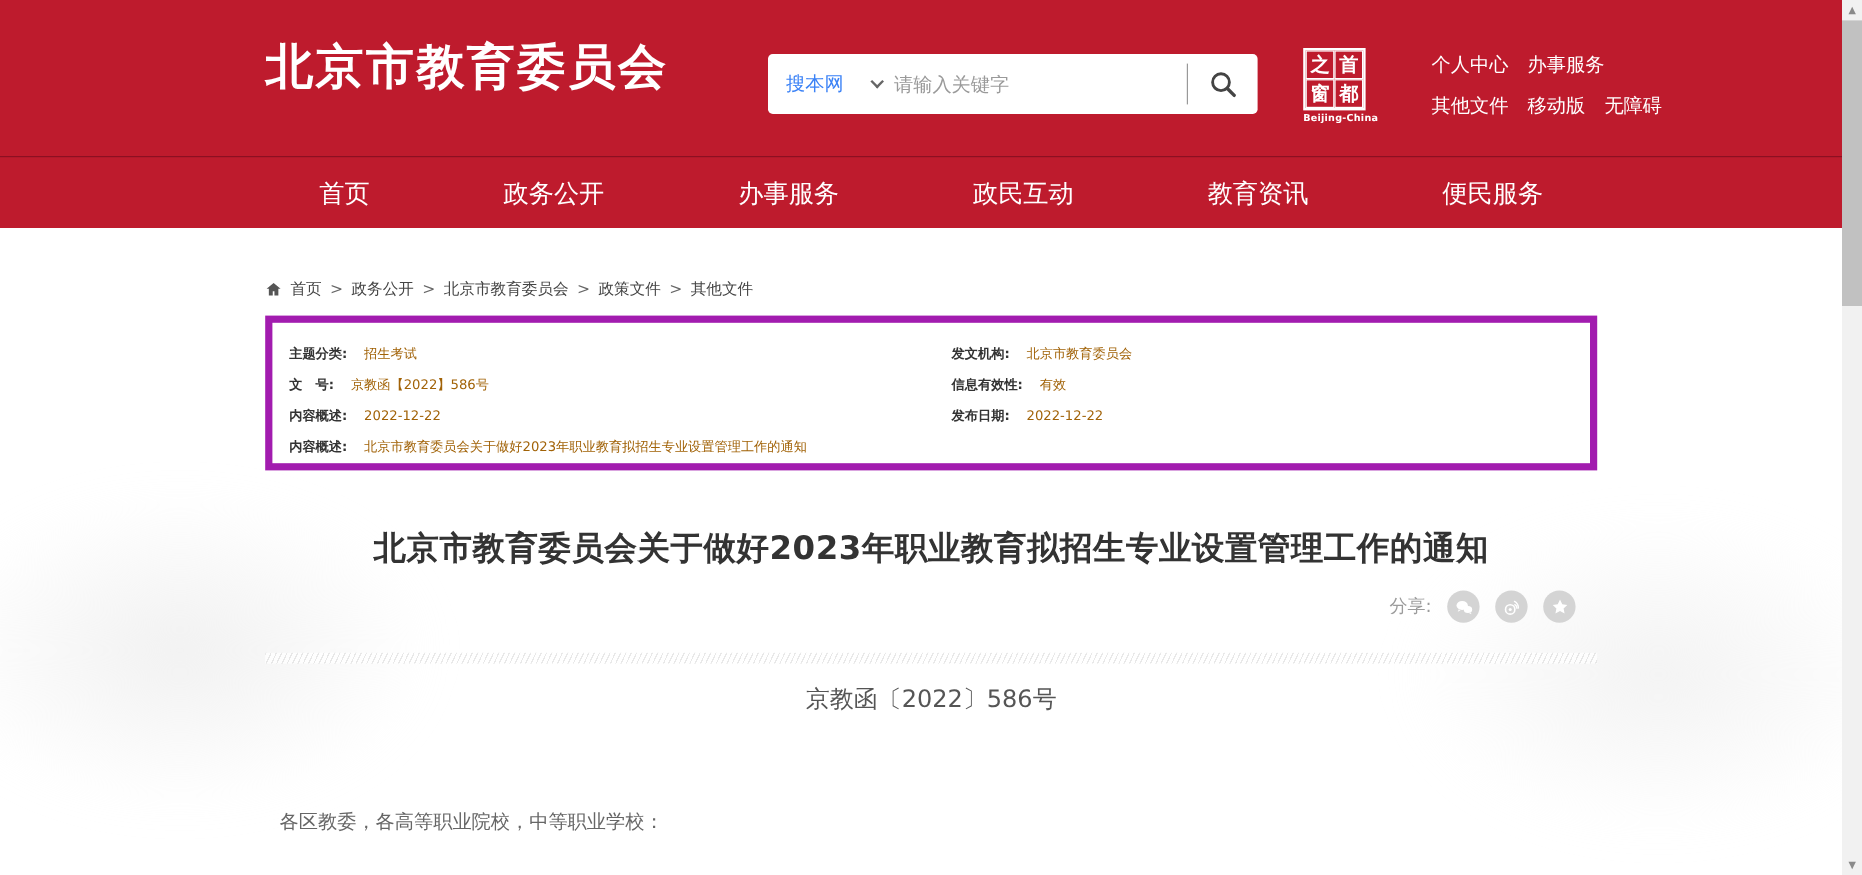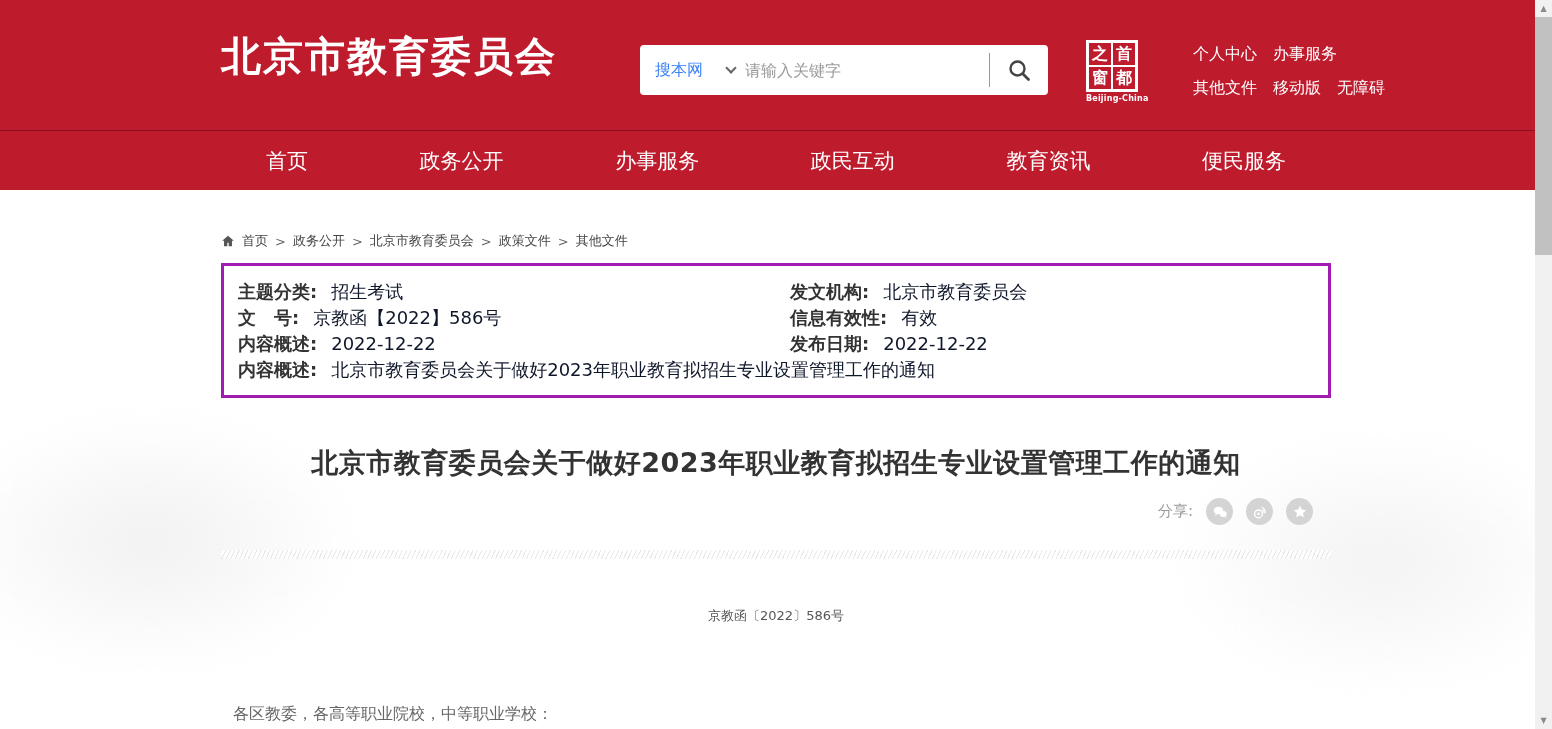--- a/index.html
+++ b/index.html
@@ -54,42 +54,42 @@
               background:radial-gradient(ellipse at center,#f1f1f1 0%,rgba(255,255,255,0) 70%); }
   .wm-right { right:-40px; top:200px; width:420px; height:260px;
               background:radial-gradient(ellipse at center,#f3f3f3 0%,rgba(255,255,255,0) 70%); }
   .content { position:relative; z-index:1; }
 
   .breadcrumb { margin-top:42px; display:flex; align-items:center; gap:7px;
                 font-size:13px; color:#444; }
   .crumb { cursor:pointer; white-space:nowrap; }
   .crumb-sep { color:#666; }
 
-  .meta-box { margin-top:13px; border:3px solid #a21caf; padding:13px 14px 12px 14px;
-              font-size:18px; color:#333; }
+  .meta-box { margin-top:13px; border:6px solid #a21caf; padding:13px 14px 0 14px;
+              font-size:11px; color:#333; }
   .meta-cols { display:flex; }
   .meta-col-left { width:552px; }
   .meta-col-right { flex:1; }
   .meta-row { line-height:26px; display:flex; }
   .meta-label { font-weight:bold; white-space:nowrap; }
-  .meta-value { margin-left:14px; color:#0f172a; }
+  .meta-value { margin-left:14px; color:#a16207; }
 
   .article-title { margin-top:47px; text-align:center; font-size:27px; font-weight:600;
                    color:#333; letter-spacing:0.5px; }
 
   .share-row { margin-top:17px; display:flex; justify-content:flex-end; align-items:center;
                gap:13px; padding-right:18px; }
   .share-label { color:#9c9c9c; font-size:15px; }
   .share-btn { width:27px; height:27px; border-radius:50%; background:#D4D4D4;
                display:flex; align-items:center; justify-content:center; cursor:pointer; }
 
   .hatch-divider { margin-top:25px; height:9px; width:100%;
      background:repeating-linear-gradient(115deg,#e3e3e3 0 1px,#ffffff 1px 4px); opacity:0.8; }
 
-  .doc-number { margin-top:48px; text-align:center; font-size:13px; color:#555; }
+  .doc-number { margin-top:16px; text-align:center; font-size:20px; color:#555; }
 
   .article-body { margin-top:76px; font-size:16px; color:#666; padding-left:12px; line-height:26px; }
 
   
   .scrollbar { position:fixed; right:0; top:0; width:17px; height:729px;
                background:#F1F1F1; z-index:50; }
   .sb-arrow { height:17px; display:flex; align-items:center; justify-content:center;
               color:#8a8a8a; font-size:8px; cursor:pointer; }
   .sb-thumb { position:absolute; top:17px; left:0; width:17px; height:238px;
               background:#C1C1C1; cursor:pointer; }

